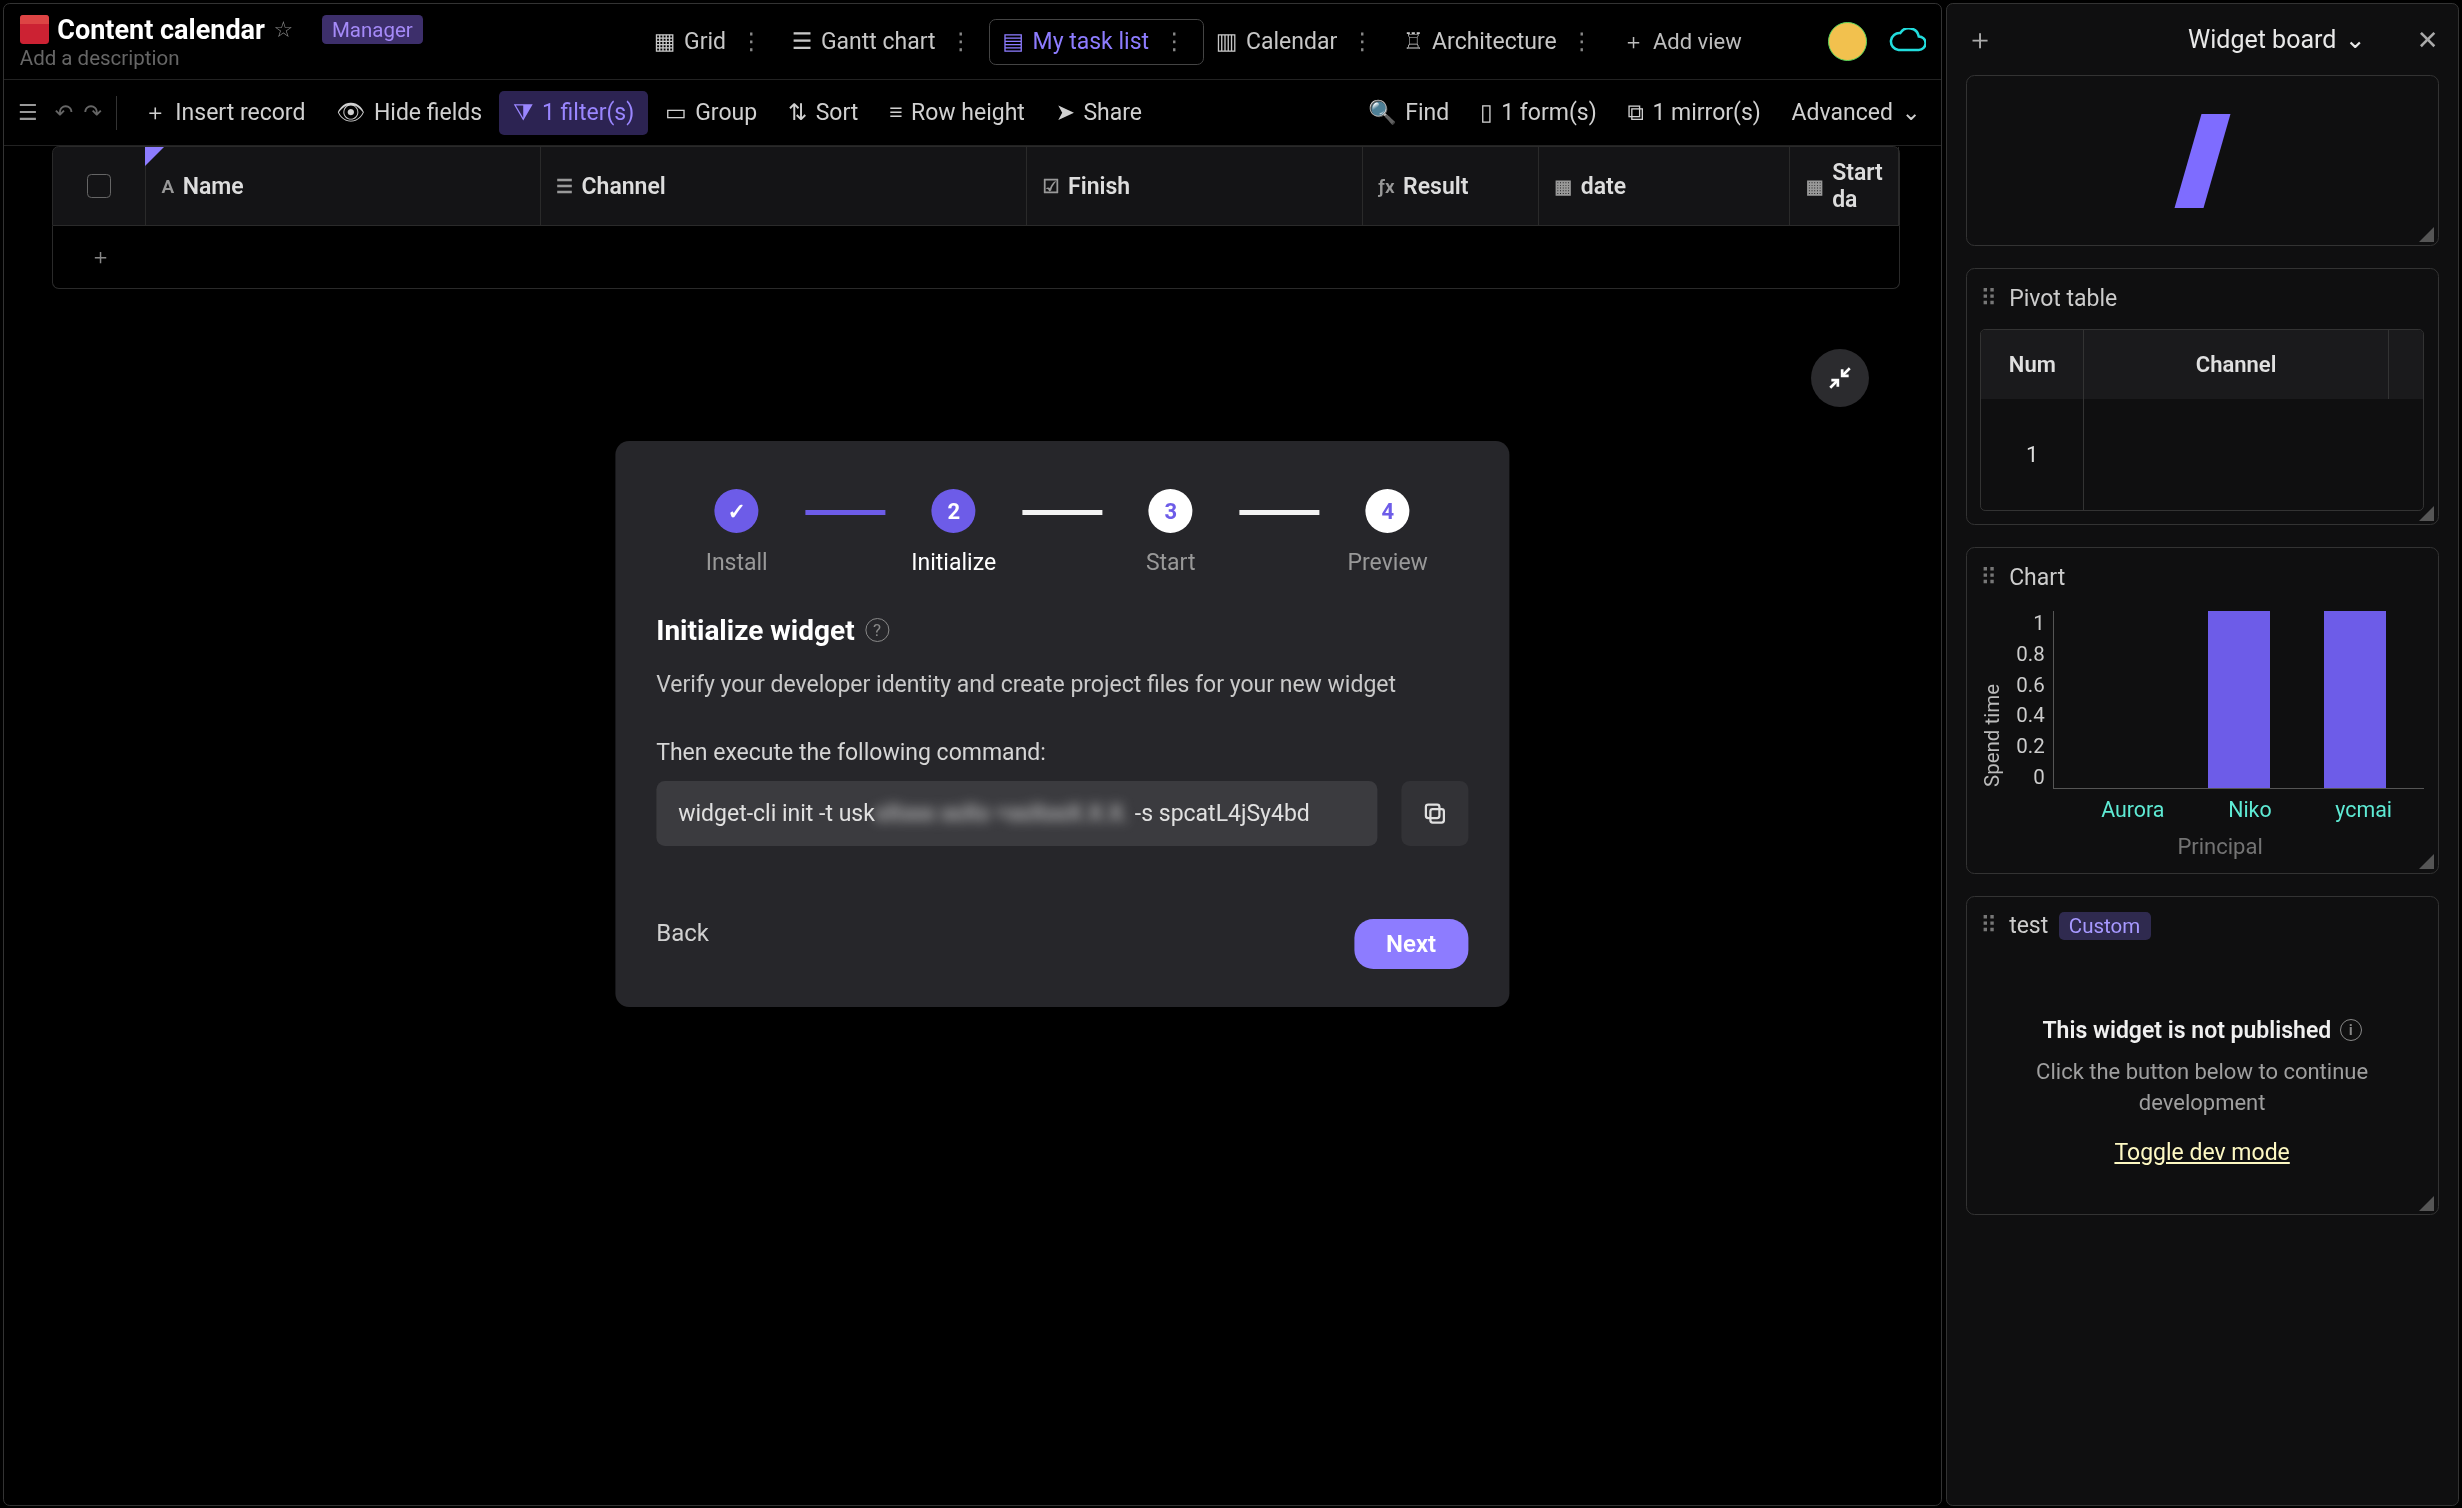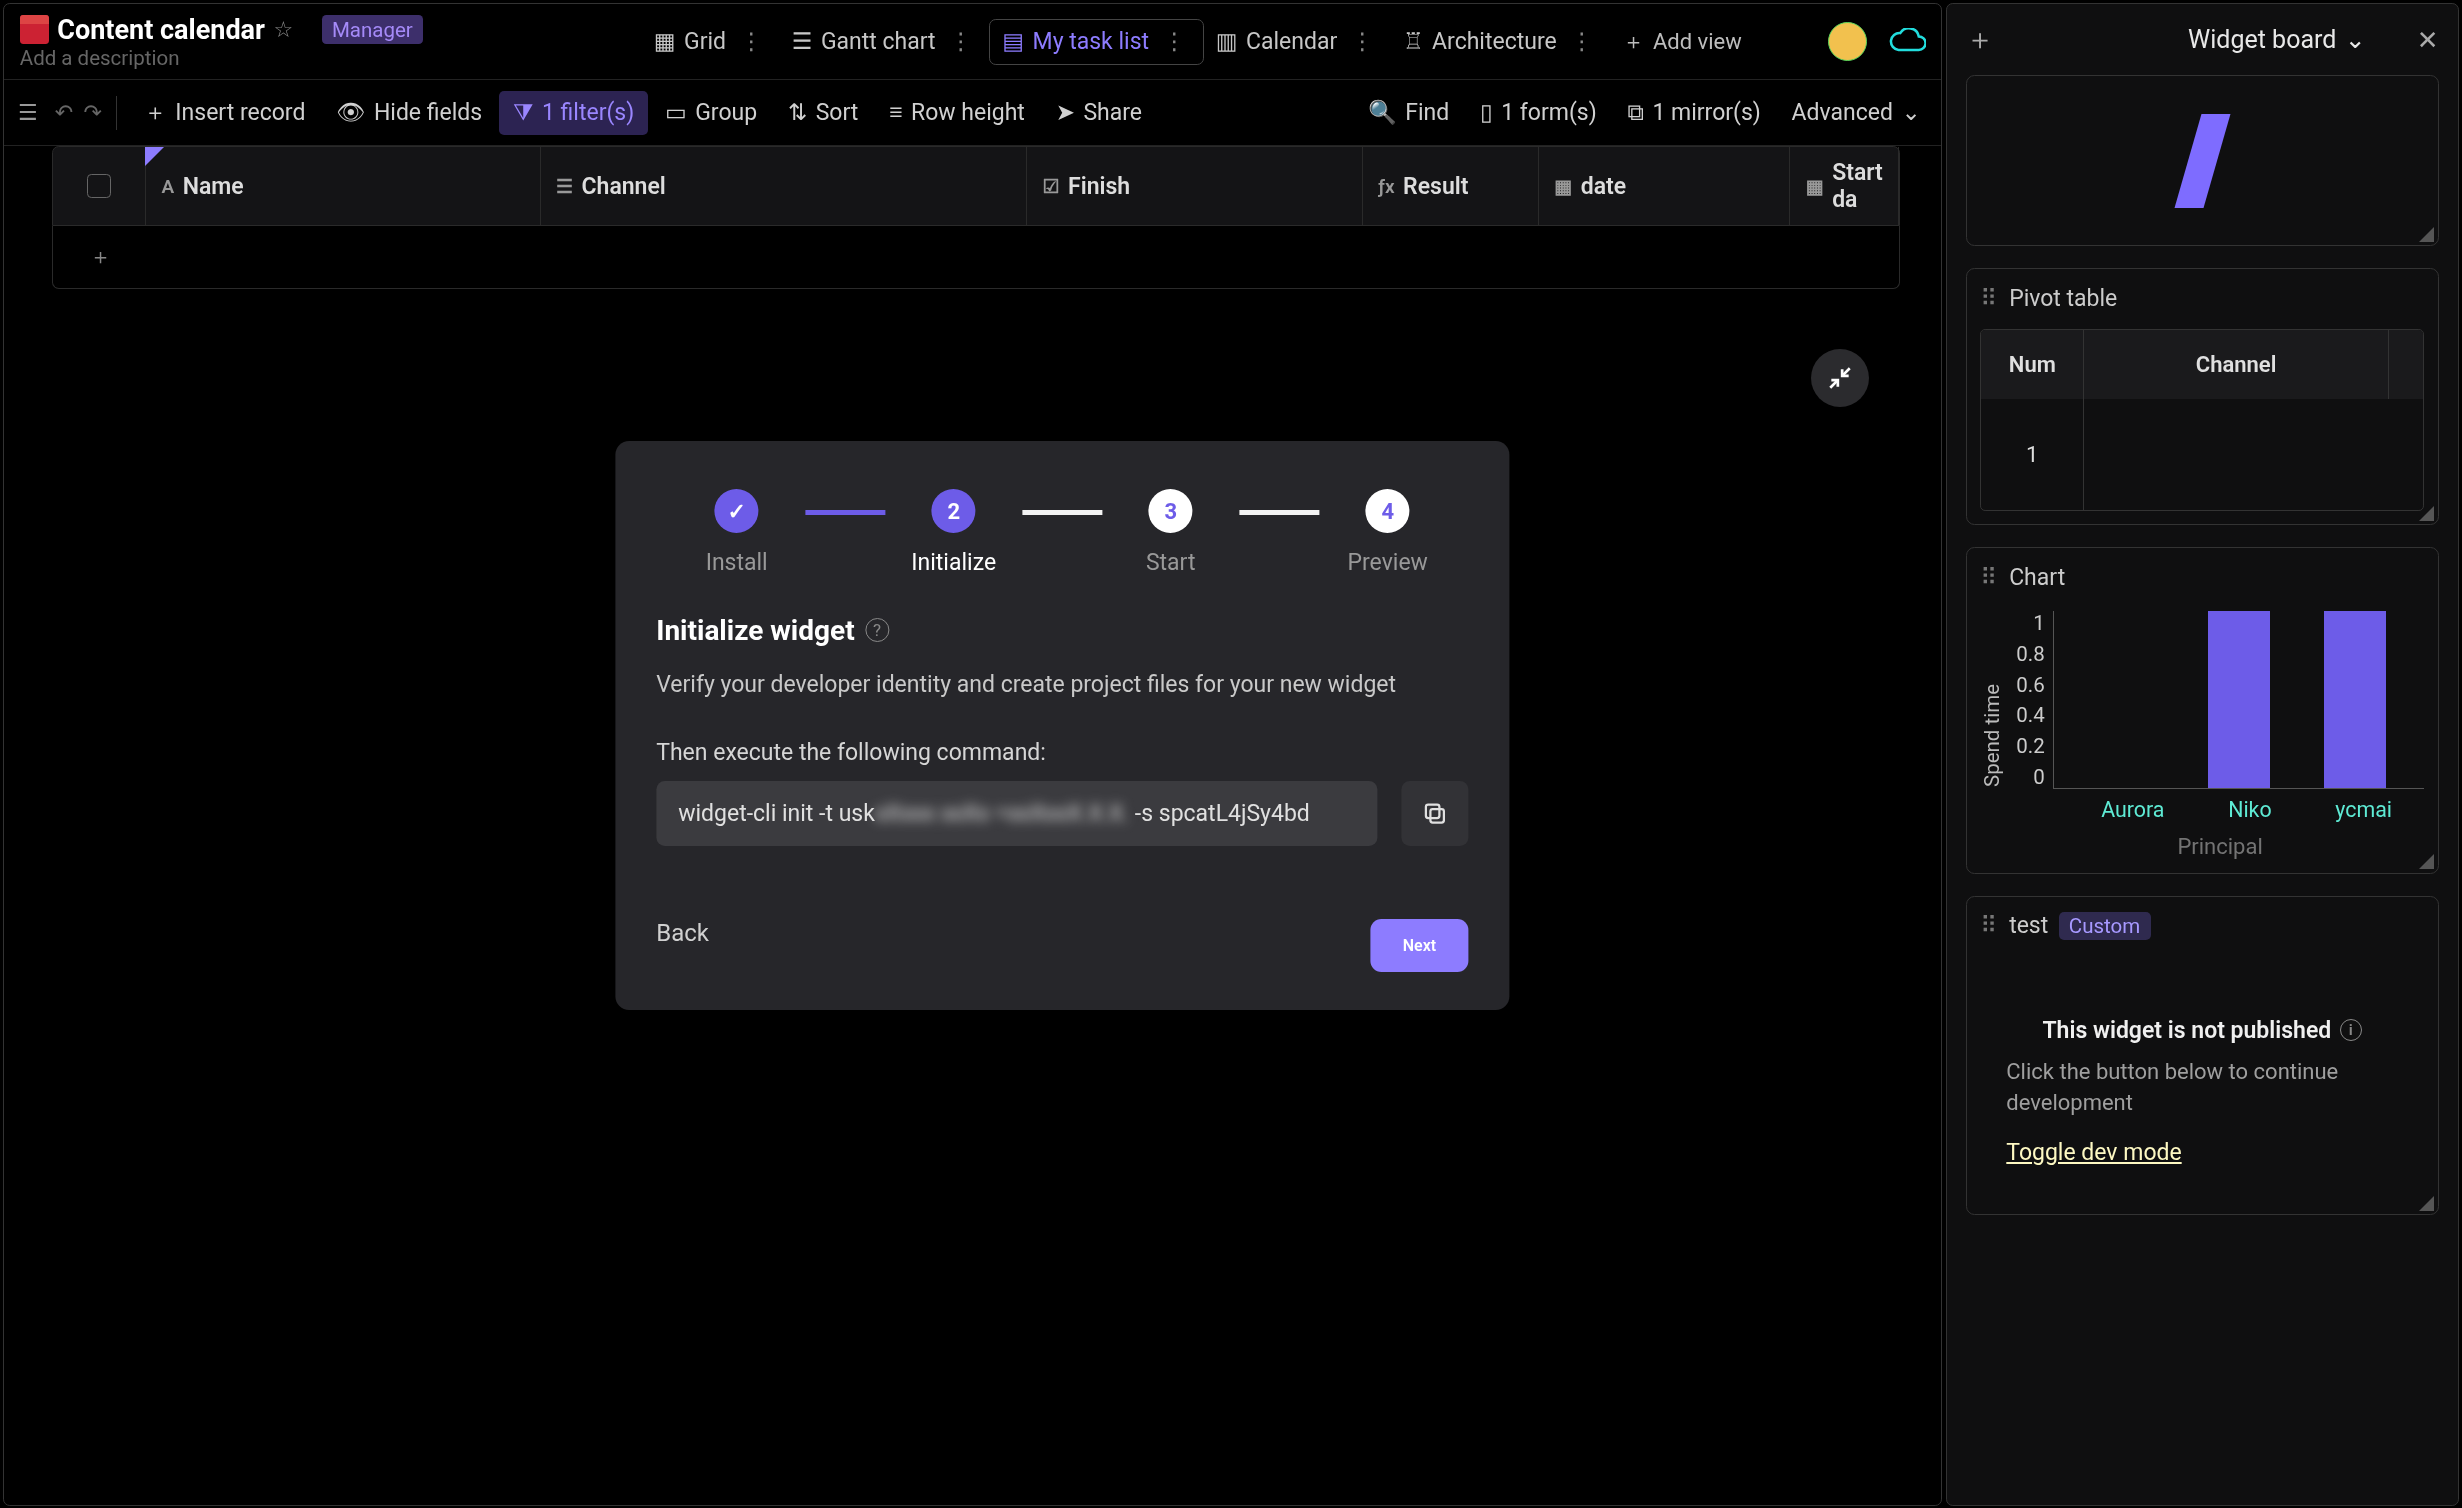--- a/index.html
+++ b/index.html
@@ -168,22 +168,22 @@
   white-space:nowrap; overflow:hidden;
 }
 .cmd-blur { filter: blur(6px); display:inline-block; }
 .copy-btn {
   width:67px; background:#323236; border-radius:8.5px;
   display:flex; align-items:center; justify-content:center; color:#e0e0e0;
 }
 .dlg-footer { display:flex; justify-content:space-between; align-items:flex-start; margin-top:73px;}
 .btn-back { color:#d0d0d0; font-size:24px; cursor:pointer; }
 .btn-next {
-  background:#8d7cff; color:#fff; padding:17px 32px;
-  border-radius:11px; font-size:16px; font-weight:600; cursor:pointer;
+  background:#8d7cff; color:#fff; padding:11px 32px;
+  border-radius:19px; font-size:24px; font-weight:600; cursor:pointer;
 }
 
 
 .wp-header { display:flex; align-items:center; padding:15.4px 19px; gap:17px; }
 .wp-add { color:#aaa; font-size:29px; }
 .wp-title { margin-left:auto; color:#e8e8e8; font-size:25px; display:flex; align-items:center; gap:8.5px;}
 .wp-close { color:#aaa; font-size:26px; margin-left:34px; }
 
 .wp-body { flex:1; padding: 0 19px 19px; display:flex; flex-direction:column; gap:22px; overflow:hidden;}
 .wp-top-card {
@@ -222,21 +222,21 @@
 .chart-plot { flex:1; display:flex; flex-direction:column; }
 .plot-grid { flex:1; display:flex; }
 .y-ticks { display:flex; flex-direction:column; justify-content:space-between; align-items:flex-end; padding-right:8.5px; color:#ccc; font-size:20.5px;}
 .bars-zone { flex:1; display:flex; align-items:flex-end; justify-content:space-around; border-left:0.9px solid #555; border-bottom:0.9px solid #555; padding: 0 10.3px;}
 .bar { width:62px; background:#6d5ce8; }
 .x-ticks { display:flex; justify-content:space-around; color:#5eead4; font-size:21.4px; margin-top:8.5px; padding-left:53px;}
 .x-label { text-align:center; color:#737373; margin-top:12px; font-size:22px;}
 
 
 .test-card .badge-custom { background:#2f2a4f; color:#a799ff; padding:1.7px 10.3px; border-radius:5.1px; font-size:20.5px;}
-.test-body { text-align:left; padding:77px 26px 34px; }
+.test-body { text-align:center; padding:77px 26px 34px; }
 .test-heading { color:#f0f0f0; font-weight:600; font-size:23px; display:flex; align-items:center; justify-content:center; gap:8.5px;}
 .info-circ { border:1.7px solid #888; color:#888; border-radius:50%; width:22px; height:22px; display:flex; align-items:center; justify-content:center; font-size:15.4px;}
 .test-sub { color:#9f9f9f; margin-top:13.7px; font-size:22px; line-height:1.4;}
 .dev-link { color:#fef9c3; text-decoration:underline; margin-top:20.5px; display:inline-block; font-size:23px;}
 
 svg { display:block; }
 </style>
 </head>
 <body>
 

